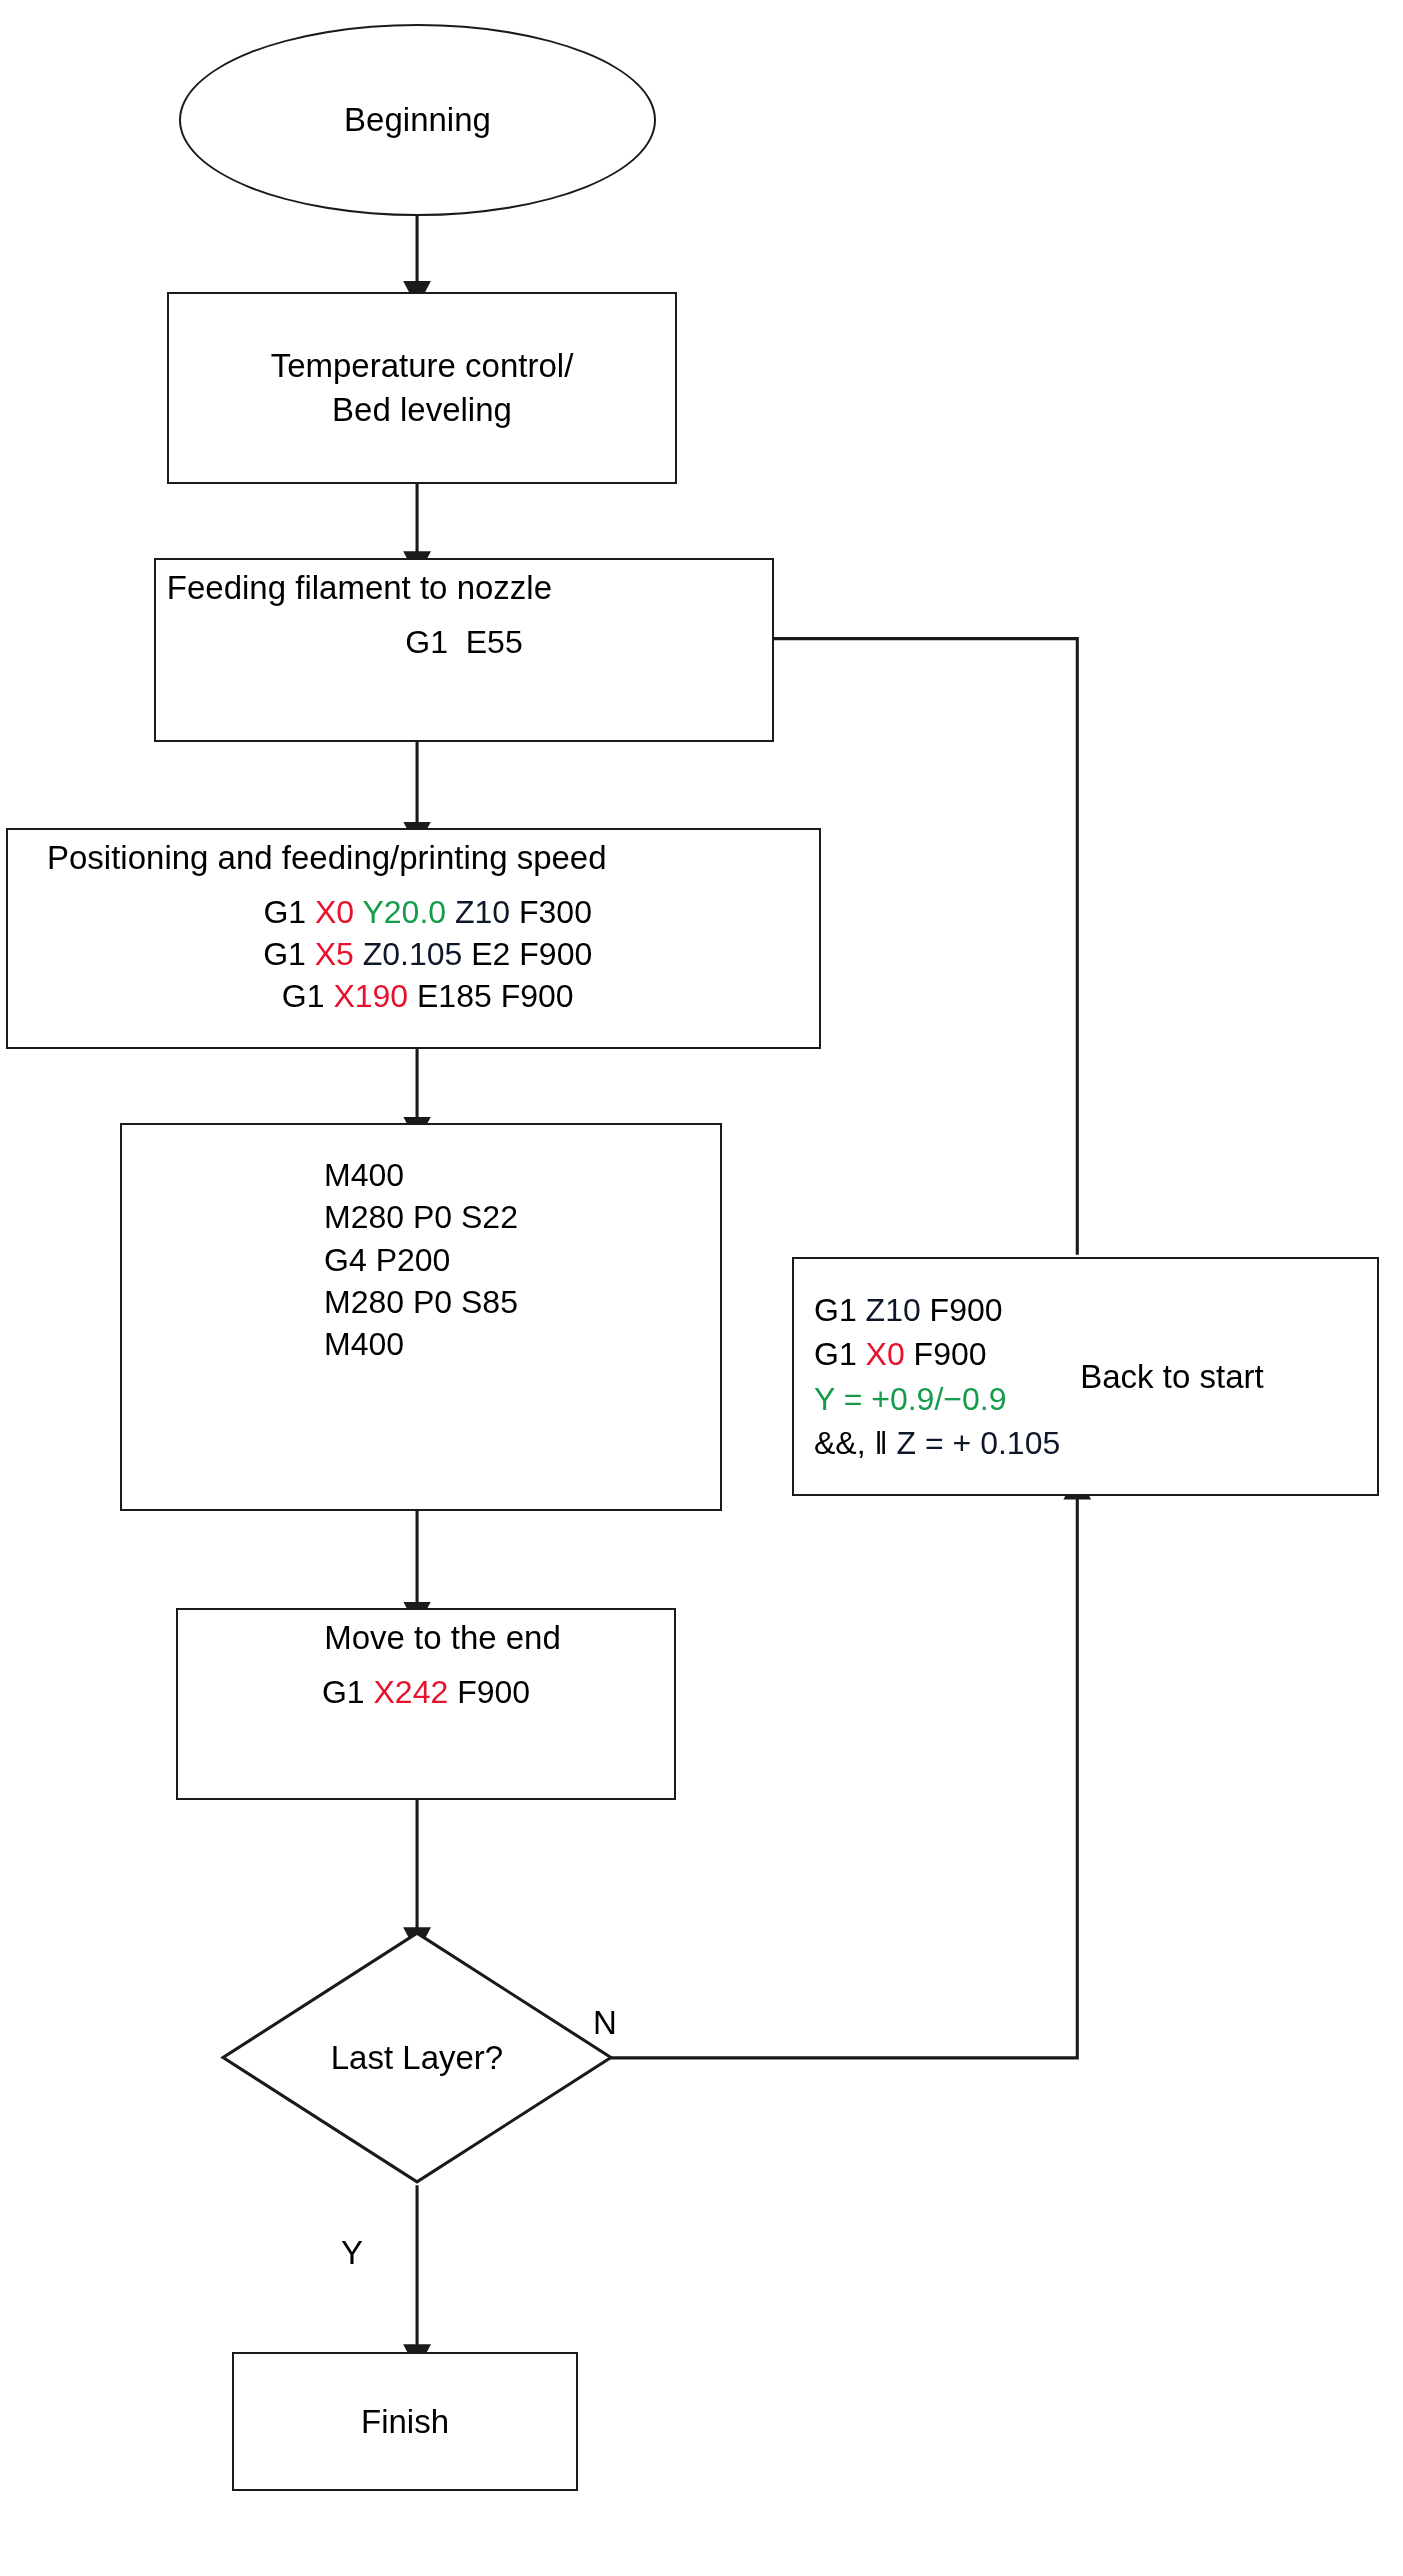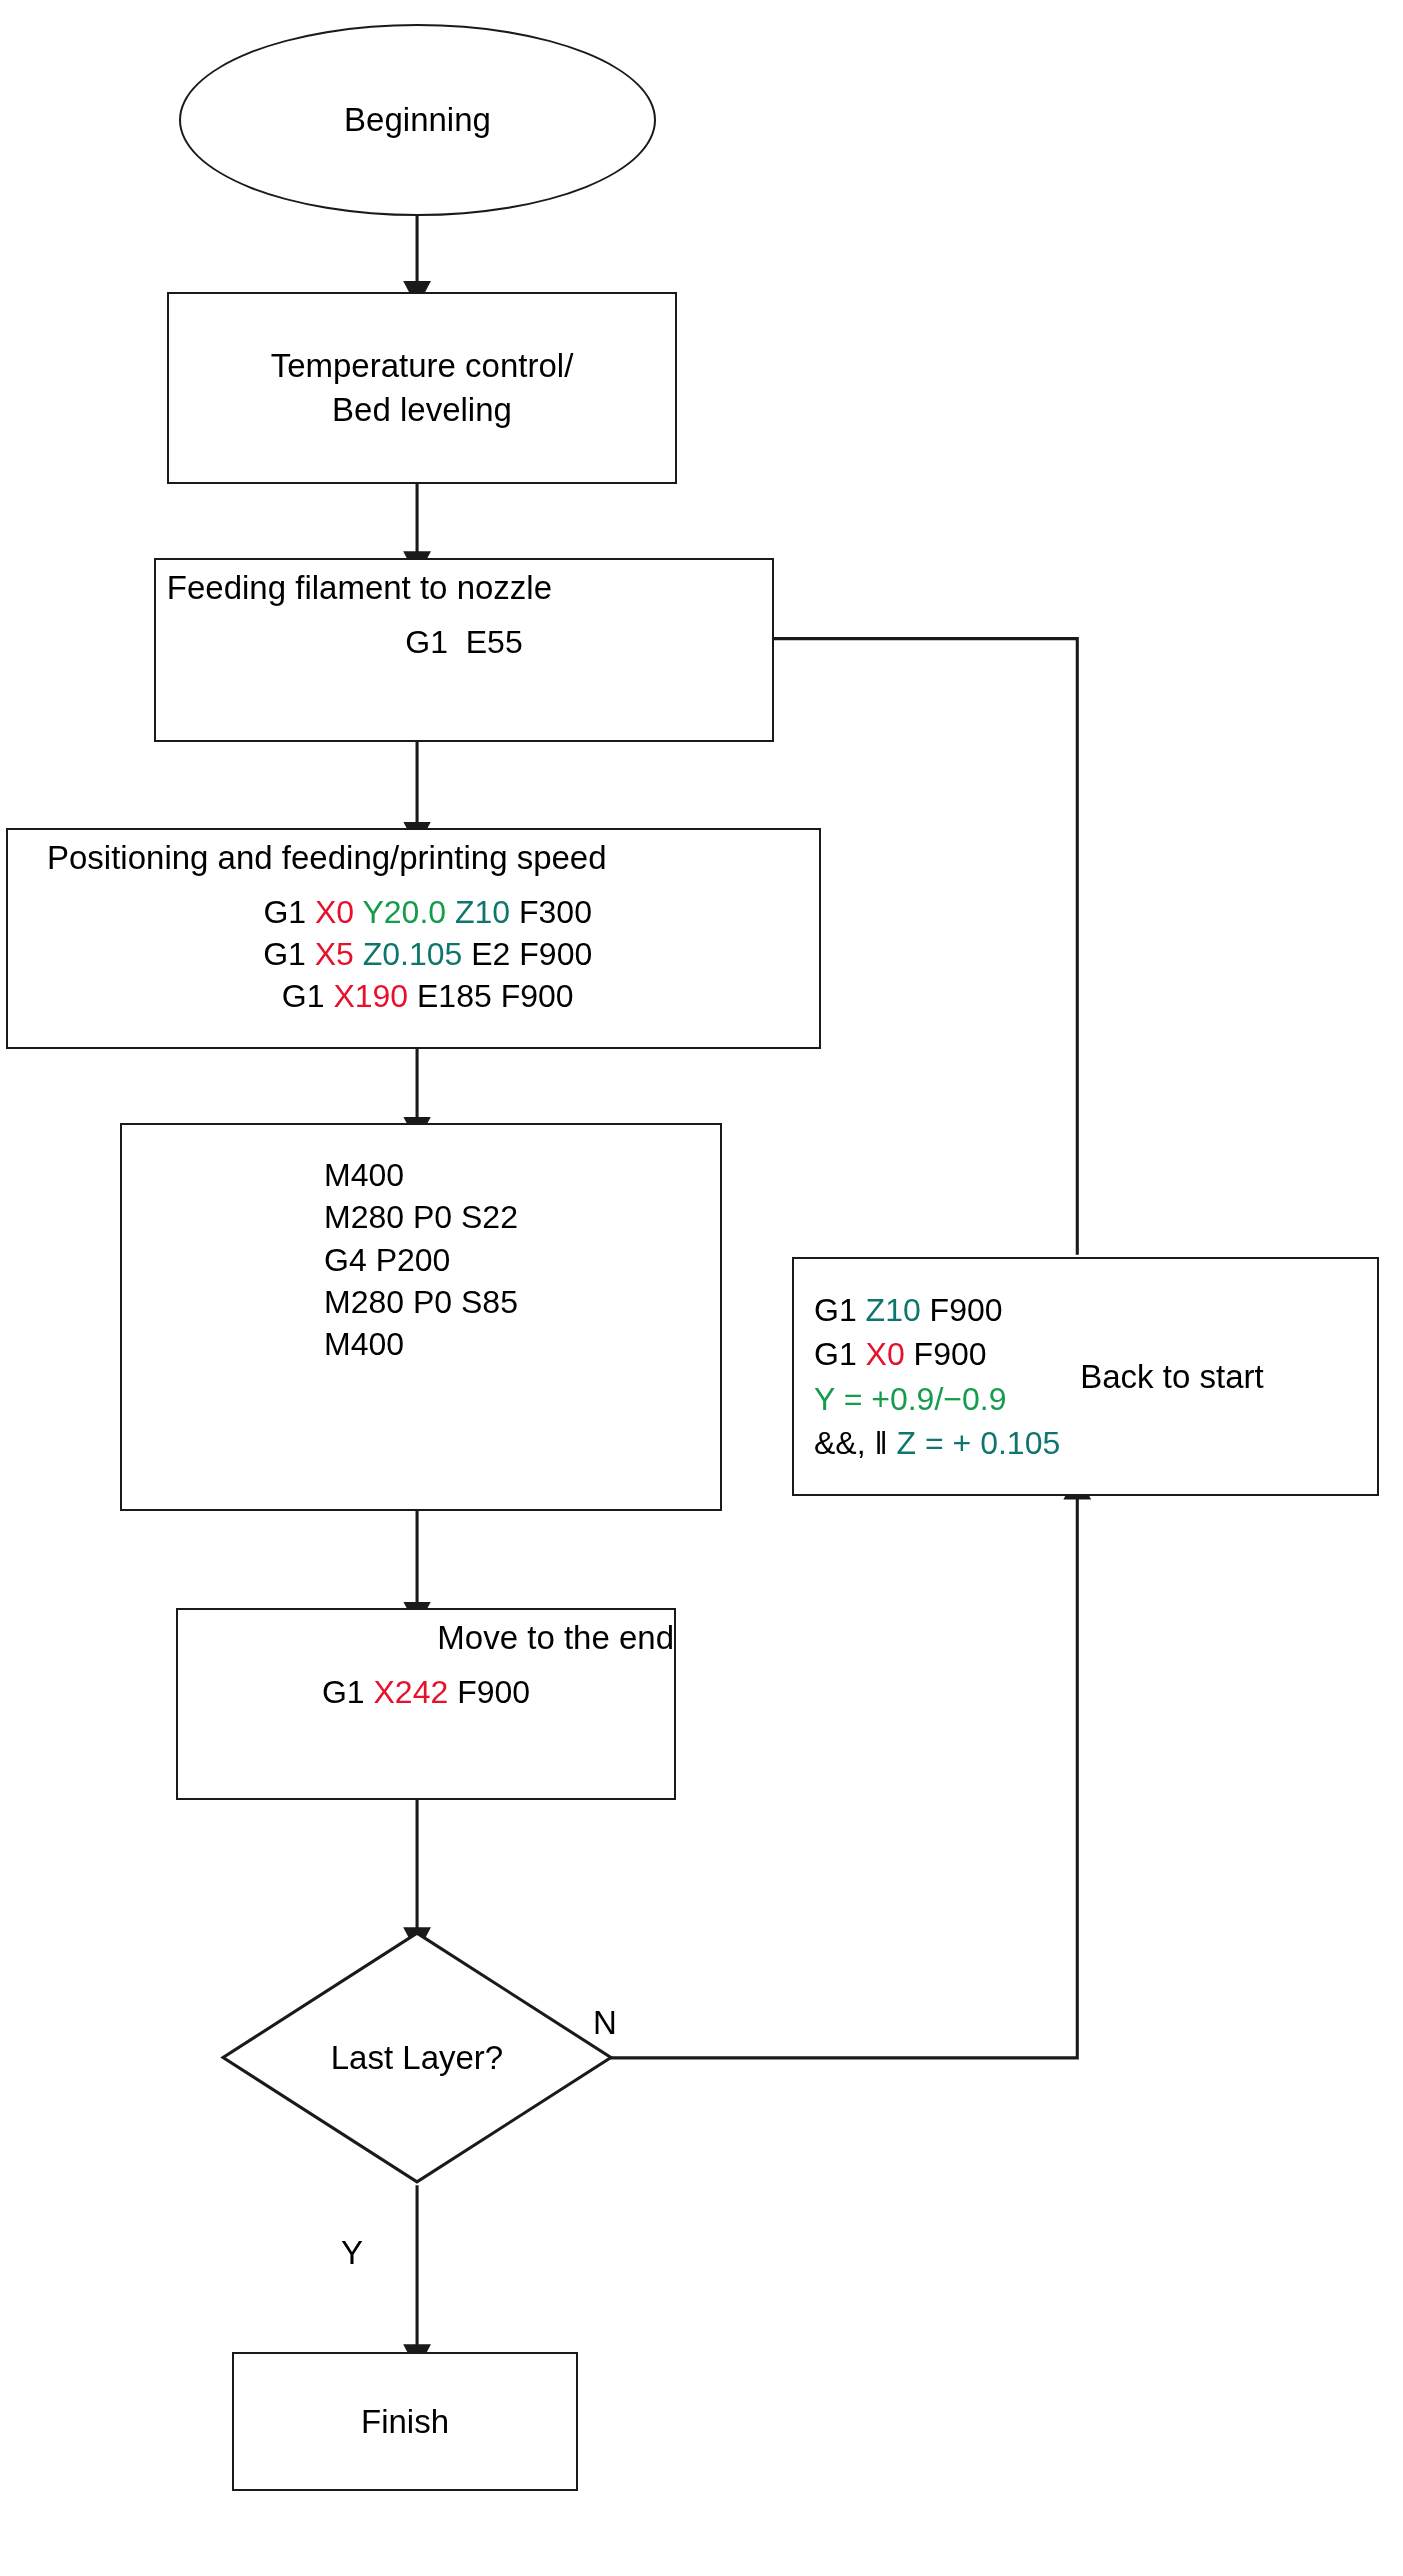--- a/index.html
+++ b/index.html
@@ -113,21 +113,21 @@
   
   #connectors {
     position: absolute;
     left: 0;
     top: 0;
     pointer-events: none;
   }
 
   .axis-x { color: #e8112d; }
   .axis-y { color: #129c4b; }
-  .axis-z { color: #0f766e; }
+  .axis-z { color: #0f172a; }
   .plain { color: #000000; }
 </style>
 </head>
 <body>
 
 <div id="flowchart-root">
 
   <svg id="connectors" width="1404" height="2576" viewBox="0 0 1818 3336">
     <defs>
       <marker id="arrowhead" markerWidth="9" markerHeight="9" refX="1" refY="4.5" orient="auto" markerUnits="strokeWidth">
@@ -190,21 +190,21 @@
         <span class="code-line">M400</span>
       </div>
   </div>
 
   <div id="back-to-start-node" style="left:792px; top:1257px; width:587px; height:239px;">
     <div id="back-to-start-code"><span class="code-line"><span class="plain">G1 </span><span class="axis-z">Z10</span><span class="plain"> F900</span></span><span class="code-line"><span class="plain">G1 </span><span class="axis-x">X0</span><span class="plain"> F900</span></span><span class="code-line"><span class="axis-y">Y = +0.9/−0.9</span></span><span class="code-line"><span class="plain">&amp;&amp;, ǁ </span><span class="axis-z">Z = + 0.105</span></span></div>
     <span id="back-to-start-label">Back to start</span>
   </div>
 
   <div class="node title-left" id="node-move-end" style="left:176px; top:1608px; width:500px; height:192px;">
-    <span class="title" style="text-align:right; padding-left:16px;margin-left:17px;">Move to the end</span>
+    <span class="title" style="text-align:center; padding-left:16px;margin-left:17px;">Move to the end</span>
     <div class="code-block" id="move-end-code">
         <span class="code-line"><span class="plain">G1 </span><span class="axis-x">X242</span><span class="plain"> F900</span></span>
       </div>
   </div>
 
   <div id="decision-wrap" style="left:220px; top:1930px; width:394px; height:255px;">
     <svg width="394" height="255" viewBox="0 0 510 330">
       <polygon points="255,4 506,165 255,326 4,165" fill="#ffffff" stroke="#1a1a1a" stroke-width="4"></polygon>
     </svg>
     <div id="decision-label">Last Layer?</div>

